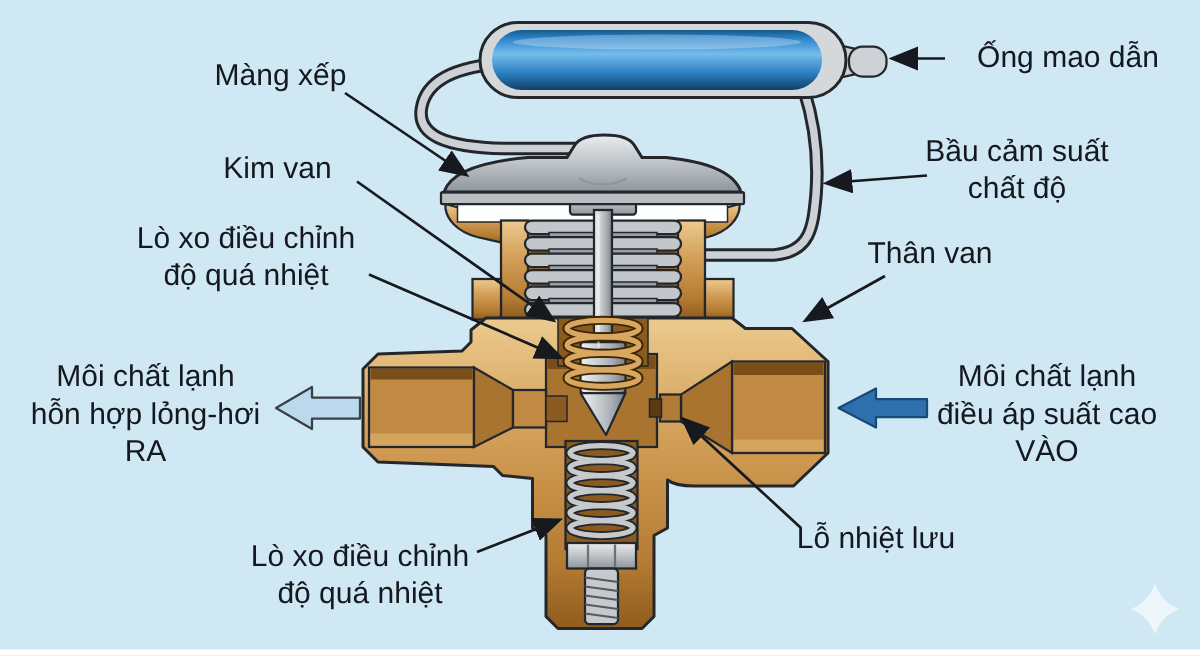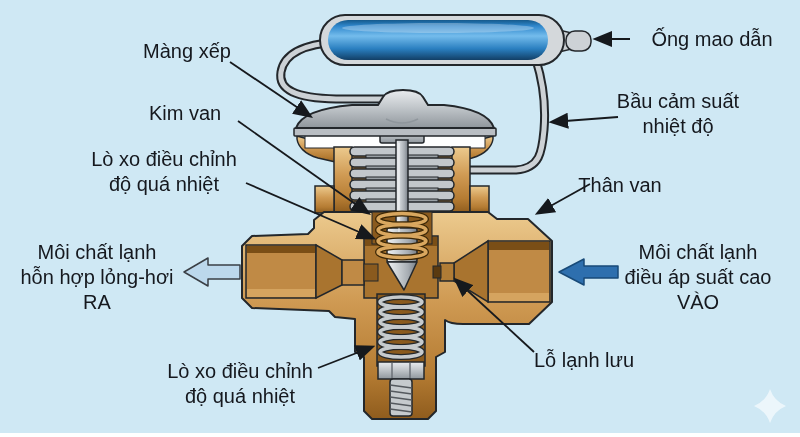--- a/index.html
+++ b/index.html
@@ -211,26 +211,26 @@
 
 <div class="lbl" style="left:240px; top:384px">
   <span>Lò xo điều chỉnh</span>
   <span>độ quá nhiệt</span>
 </div>
 
 <div class="lbl" style="left:712px; top:39px">Ống mao dẫn</div>
 
 <div class="lbl" style="left:678px; top:114px">
   <span>Bầu cảm suất</span>
-  <span>nhiệt độ</span>
-</div>
-
-<div class="lbl" style="left:620px; top:185px">Thân van</div>
+  <span>chất độ</span>
+</div>
+
+<div class="lbl" style="left:620px; top:170px">Thân van</div>
 
 <div class="lbl" style="left:698px; top:277px">
   <span>Môi chất lạnh</span>
   <span>điều áp suất cao</span>
   <span>VÀO</span>
 </div>
 
-<div class="lbl" style="left:584px; top:360px">Lỗ lạnh lưu</div>
+<div class="lbl" style="left:584px; top:360px">Lỗ nhiệt lưu</div>
 
 </div>
 
 </body></html>

